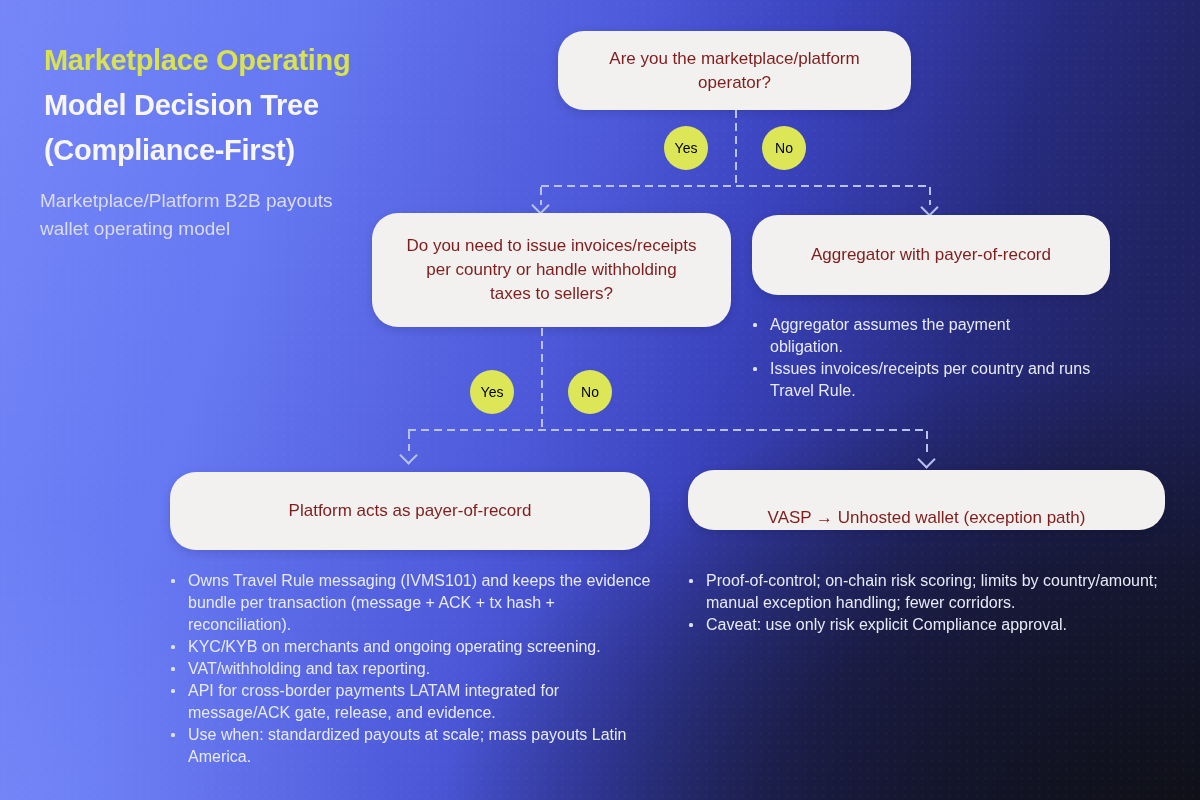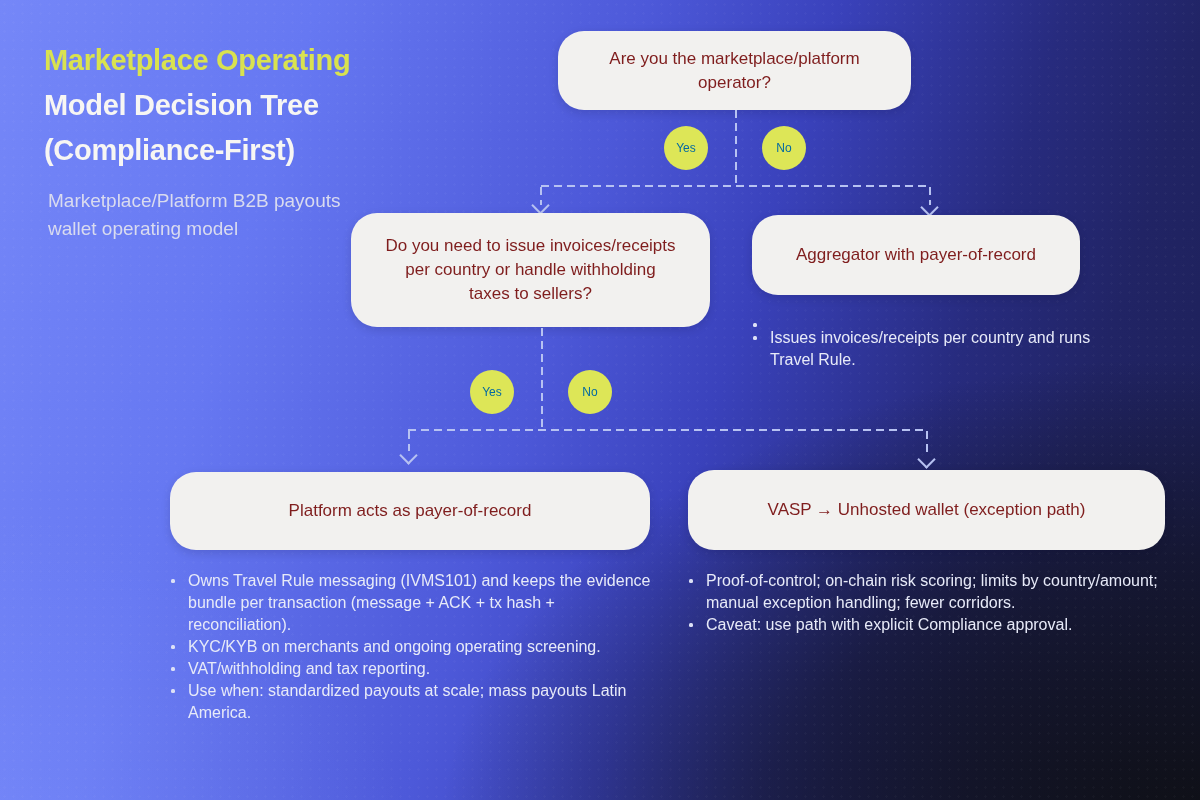--- a/index.html
+++ b/index.html
@@ -14,31 +14,31 @@
   .texture{
     position:absolute;inset:0;pointer-events:none;
     background-image:radial-gradient(circle, rgba(255,255,255,0.05) 1px, transparent 1.4px);
     background-size:9px 9px;
     opacity:.5;
   }
   .titleblock{position:absolute;left:36px;top:30px;}
   .title{margin:8px;font-size:29px;line-height:45px;font-weight:bold;letter-spacing:-0.3px;color:#f7f6f3;}
   .title .accent-line{color:#d9e24f;display:block;}
   .title .white-line{display:block;}
-  .subtitle{margin:14px 0 0 12px;font-size:19px;line-height:28px;font-weight:normal;color:#d9dbef;}
+  .subtitle{margin:14px 0 0 4px;font-size:19px;line-height:28px;font-weight:normal;color:#d9dbef;}
   .node{
     position:absolute;background:#f2f1ef;border-radius:26px;
     display:flex;align-items:center;justify-content:center;text-align:center;
     color:#7f1d1d;font-size:17px;line-height:24px;font-weight:500;
     box-shadow:0 3px 10px rgba(8,10,35,0.14);
   }
   .node span{display:block;}
   .badge{
     position:absolute;width:44px;height:44px;border-radius:50%;
-    background:#dde657;color:#0369a1;font-size:12px;font-weight:500;
+    background:#dde657;color:#000000;font-size:14px;font-weight:500;
     display:flex;align-items:center;justify-content:center;
   }
   .dash-h{position:absolute;height:2px;
     background-image:repeating-linear-gradient(90deg,#b7c2f2 0 8px,transparent 8px 13px);}
   .dash-v{position:absolute;width:2px;
     background-image:repeating-linear-gradient(180deg,#b7c2f2 0 8px,transparent 8px 13px);}
   .chev{
     position:absolute;width:11px;height:11px;
     border:solid #b7c2f2;border-width:0 2.5px 2.5px 0;
     transform:rotate(45deg);
@@ -75,30 +75,31 @@
   <div class="dash-v" style="left:735px;top:110px;height:76px;"></div>
   <div class="dash-h" style="left:541px;top:185px;width:390px;"></div>
   <div class="dash-v" style="left:540px;top:187px;height:18px;"></div>
   <div class="dash-v" style="left:929px;top:187px;height:18px;"></div>
   <span class="chev" style="left:534px;top:199px;"></span>
   <span class="chev" style="left:923px;top:201px;"></span>
 
   <div class="badge" style="left:664px;top:126px;">Yes</div>
   <div class="badge" style="left:762px;top:126px;">No</div>
 
-  <div class="node" style="left:351px;top:213px;width:359px;height:114px;">
+  <div class="node" style="left:372px;top:213px;width:359px;height:114px;">
     <span style="max-width:292px;">Do you need to issue invoices/receipts per country or handle withholding taxes to sellers?</span>
   </div>
 
-  <div class="node" style="left:752px;top:215px;width:328px;height:80px;">
+  <div class="node" style="left:752px;top:215px;width:358px;height:80px;">
     <span>Aggregator with payer-of-record</span>
   </div>
   <ul class="bullets" style="left:752px;top:314px;width:348px;">
     <li>
         <span class="dot"></span>
+        <span style="max-width:262px;">Aggregator assumes the payment obligation.</span>
       </li>
     <li>
         <span class="dot"></span>
         <span>Issues invoices/receipts per country and runs Travel Rule.</span>
       </li>
   </ul>
 
   <div class="badge" style="left:470px;top:370px;">Yes</div>
   <div class="badge" style="left:568px;top:370px;">No</div>
 
@@ -120,30 +121,34 @@
     <li>
         <span class="dot"></span>
         <span>KYC/KYB on merchants and ongoing operating screening.</span>
       </li>
     <li>
         <span class="dot"></span>
         <span>VAT/withholding and tax reporting.</span>
       </li>
     <li>
         <span class="dot"></span>
+        <span>API for cross-border payments LATAM integrated for message/ACK gate, release, and evidence.</span>
+      </li>
+    <li>
+        <span class="dot"></span>
         <span>Use when: standardized payouts at scale; mass payouts Latin America.</span>
       </li>
   </ul>
 
-  <div class="node" style="left:688px;top:470px;width:477px;height:80px;">
+  <div class="node" style="left:688px;top:470px;width:477px;height:60px;align-items:flex-end;">
     <span>VASP → Unhosted wallet (exception path)</span>
   </div>
   <ul class="bullets" style="left:688px;top:570px;width:470px;">
     <li>
         <span class="dot"></span>
         <span>Proof-of-control; on-chain risk scoring; limits by country/amount; manual exception handling; fewer corridors.</span>
       </li>
     <li>
         <span class="dot"></span>
-        <span>Caveat: use path with explicit Compliance approval.</span>
+        <span>Caveat: use only risk explicit Compliance approval.</span>
       </li>
   </ul>
 </div>
 
 </body></html>

